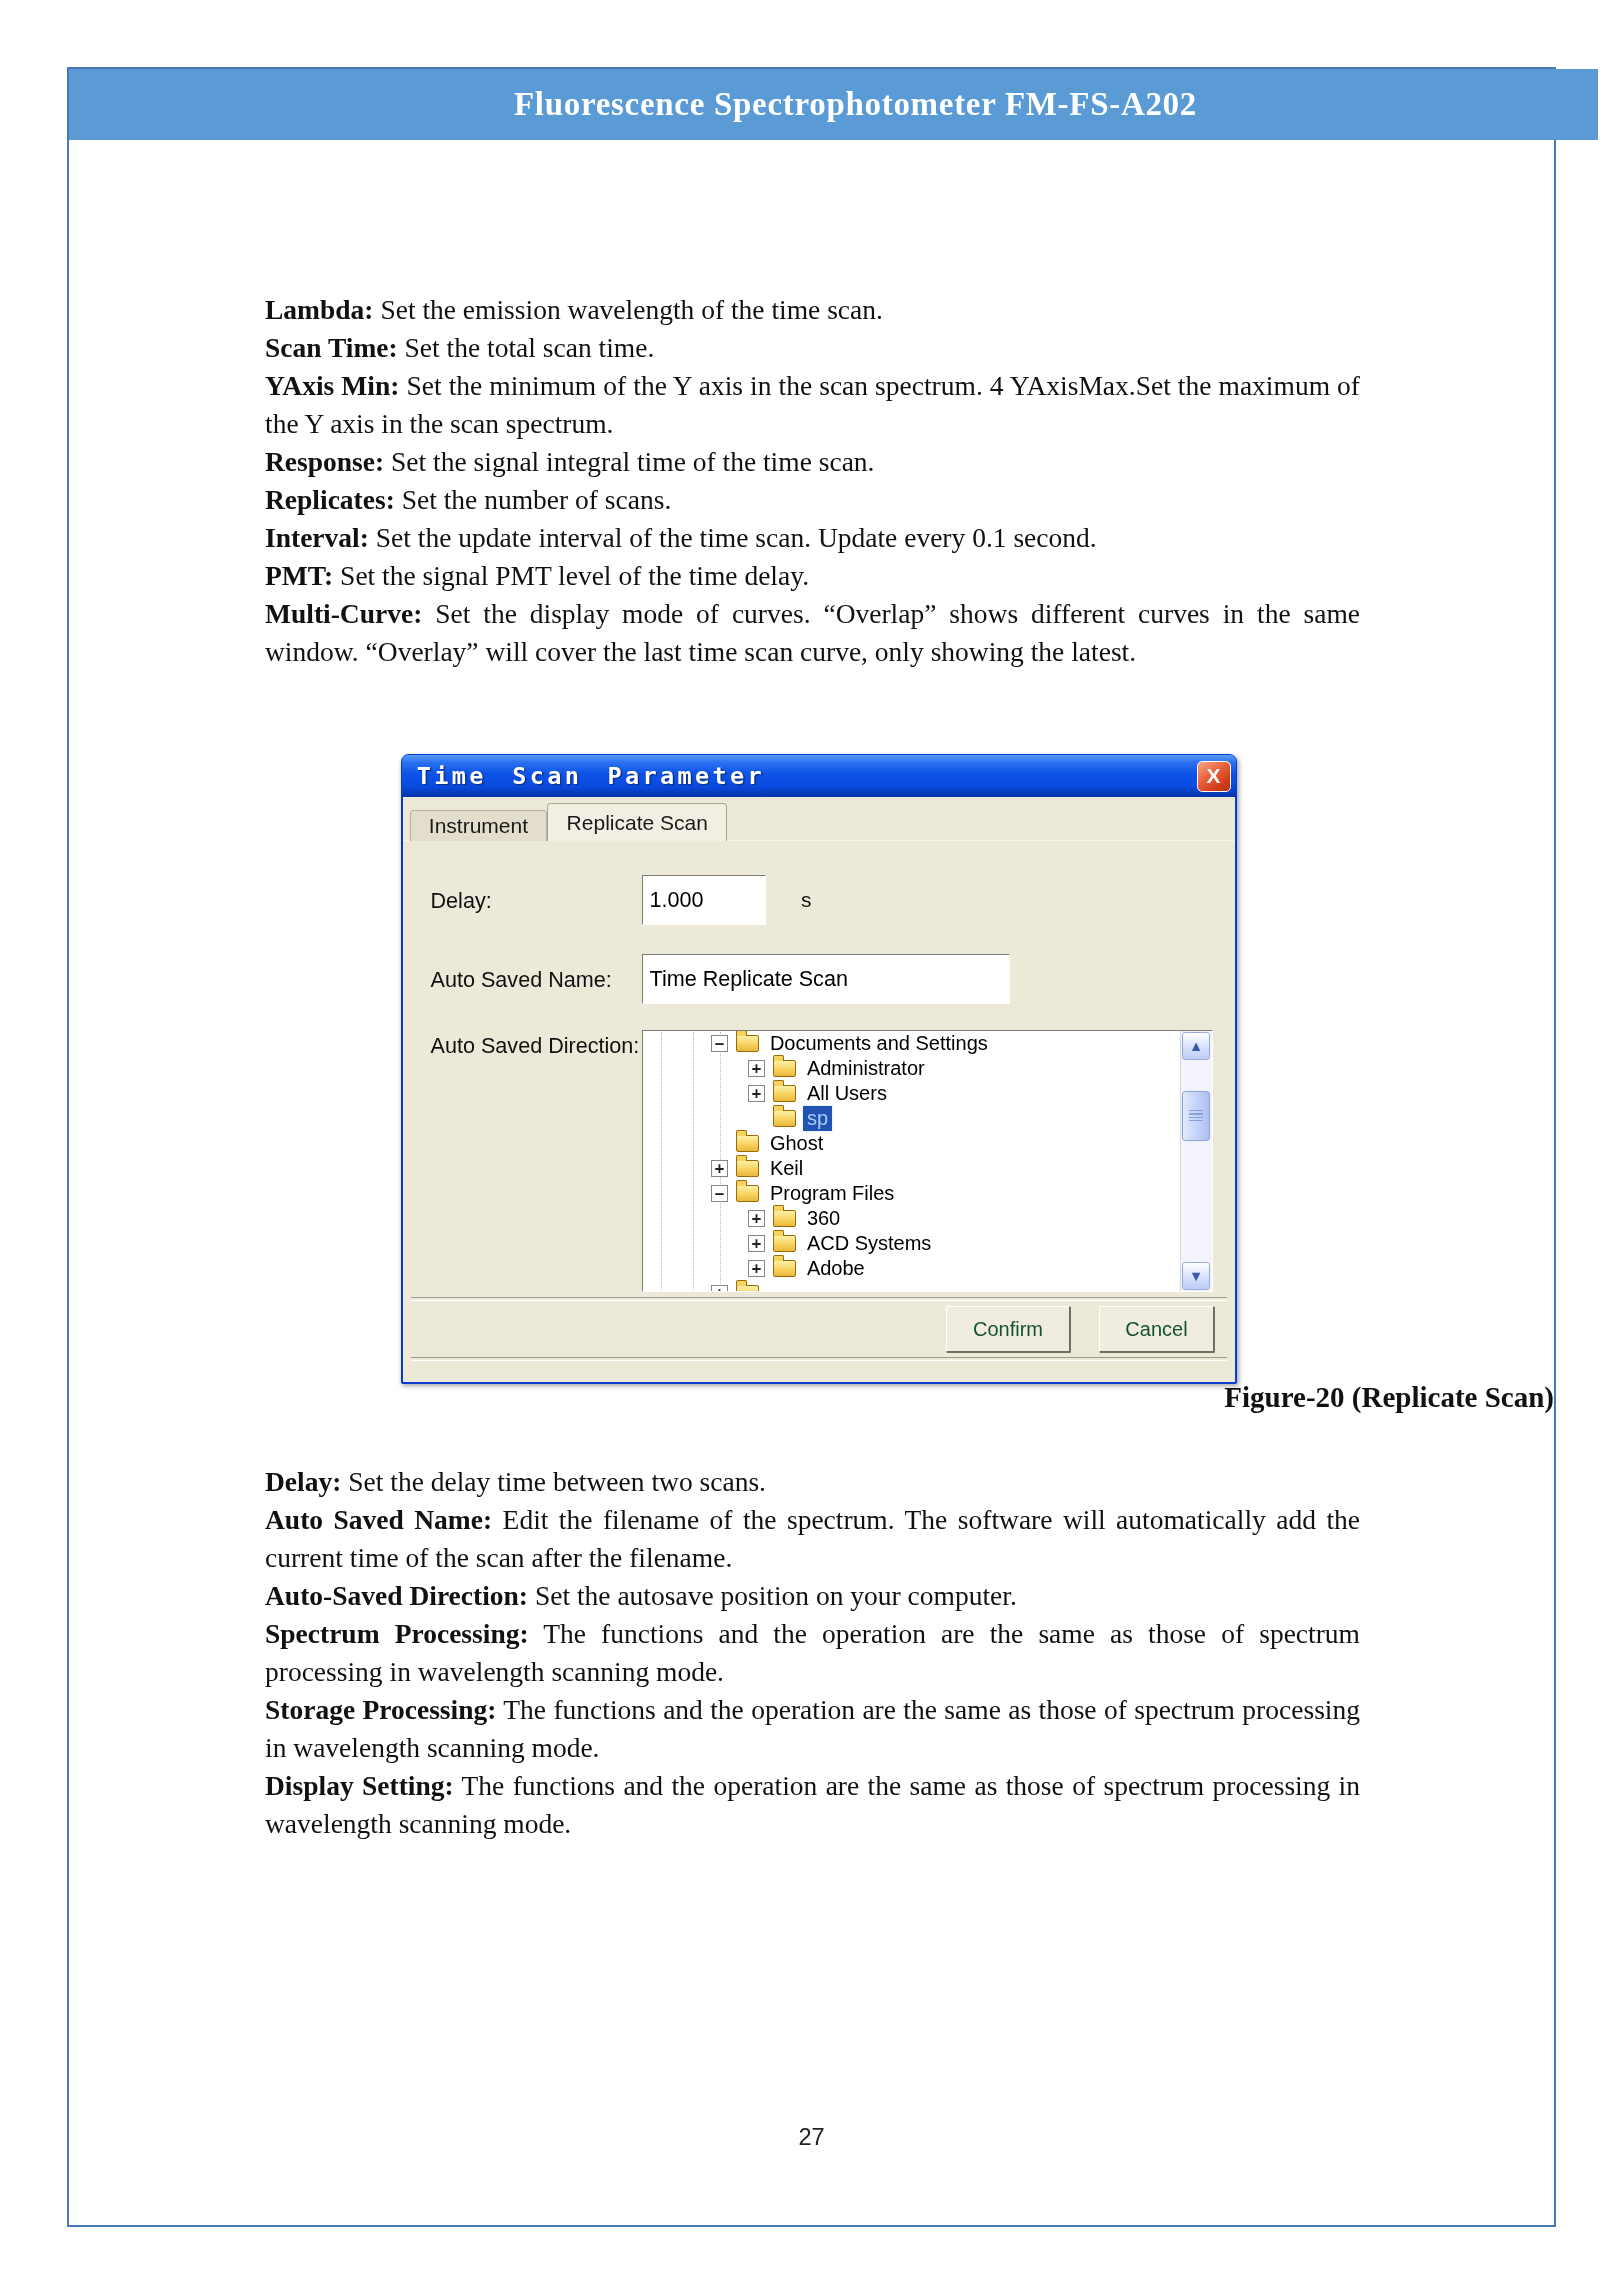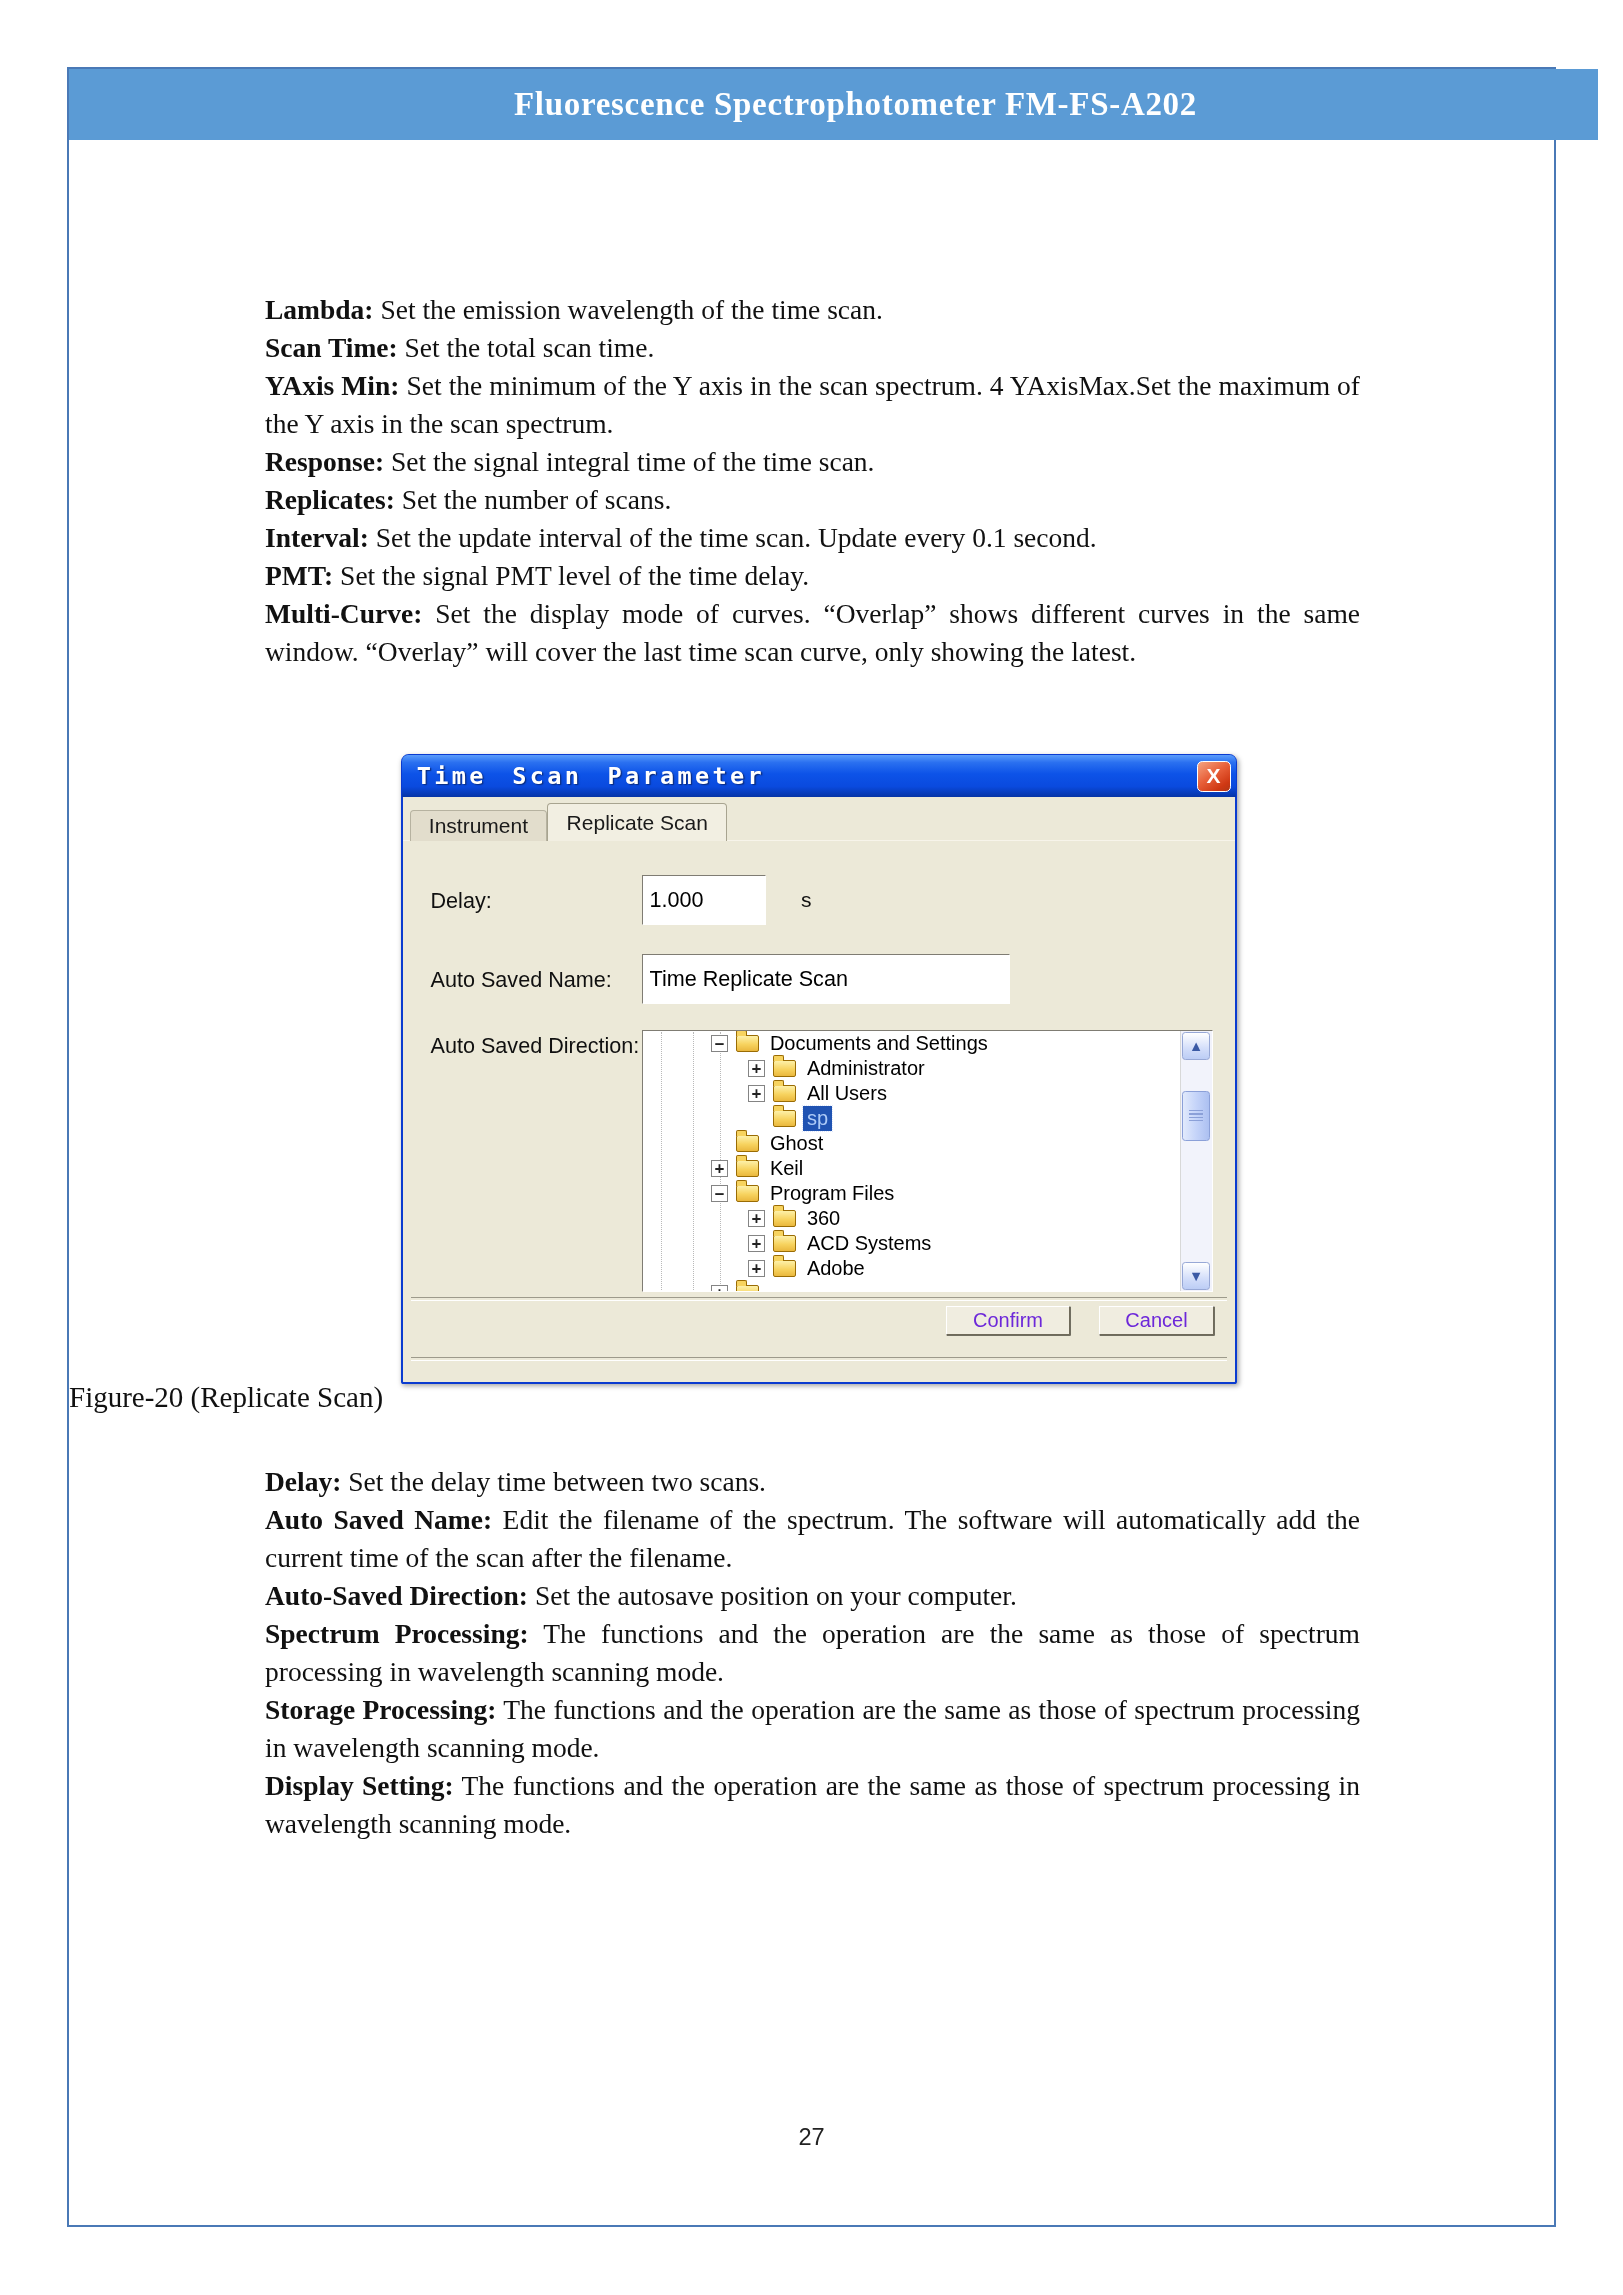--- a/index.html
+++ b/index.html
@@ -12,22 +12,22 @@
         display:flex;align-items:center;justify-content:center;padding-left:44px;}
   .header-title{color:#ffffff;font-weight:bold;font-size:33px;letter-spacing:0.7px;
         font-family:"Liberation Serif", serif;}
   
   .text-top{position:absolute;left:196px;right:194px;top:222px;
         font-size:27.5px;line-height:38px;text-align:justify;}
   .text-bottom{position:absolute;left:196px;right:194px;top:1394px;
         font-size:27.5px;line-height:38px;text-align:justify;}
   .para{margin:0;}
   .term{font-weight:bold;}
-  .figure-caption{position:absolute;left:0;top:1312px;width:100%;text-align:left;
-        font-size:29px;font-weight:normal;}
+  .figure-caption{position:absolute;left:0;top:1312px;width:100%;text-align:right;
+        font-size:29px;font-weight:bold;}
   .page-number{position:absolute;left:0;top:2055px;width:100%;text-align:center;
         font-size:23.6px;font-family:"Liberation Sans", sans-serif;color:#222;}
   
   .xp-dialog{position:absolute;left:332px;top:673px;width:836px;height:630px;
         box-sizing:border-box;border:2.6px solid #0a3bd0;border-radius:7.9px 7.9px 2.6px 2.6px;
         background:#ece9d8;font-family:"Liberation Sans", sans-serif;
         box-shadow:1.3px 2px 5.2px rgba(0,0,0,0.35);margin-top:12px;}
   .titlebar{position:absolute;left:-0.7px;top:-0.7px;right:-0.7px;height:42px;
         border-radius:5.9px 5.9px 0 0;
         background:linear-gradient(180deg,#5a9cfb 0%,#2a70f0 18%,#0d53e8 45%,#0a4ade 75%,#0534a6 100%);
@@ -94,23 +94,23 @@
   .sb-thumb{position:absolute;left:1.3px;top:60px;width:27.5px;height:50px;box-sizing:border-box;
         background:linear-gradient(90deg,#e2eafc 0%,#c5d4f9 50%,#acc0f1 100%);
         border:1.3px solid #8ba0d8;border-radius:3.3px;}
   .sb-thumb::after{content:"";position:absolute;left:5.9px;right:5.9px;top:18.3px;height:10.5px;
         background:repeating-linear-gradient(180deg,#8ba0d8 0px,#8ba0d8 1.3px,transparent 1.3px,transparent 3.3px);}
   
   .groove{position:absolute;left:7.9px;right:7.9px;height:2px;
         border-top:1.3px solid #9d9a8b;border-bottom:1.3px solid #ffffff;}
   .groove1{top:541px;} .groove2{top:601px;}
   .btn-row{position:absolute;left:0;top:550px;width:100%;height:42px;}
-  .xp-btn{position:absolute;height:29px;box-sizing:border-box;background:#f0ede0;
+  .xp-btn{position:absolute;height:46px;box-sizing:border-box;background:#f0ede0;
         border:1.3px solid;border-color:#ffffff #6f6a5a #6f6a5a #ffffff;
-        box-shadow:0.7px 0.7px 0 #3d3a30;font-size:20px;color:#6d28d9;
+        box-shadow:0.7px 0.7px 0 #3d3a30;font-size:20px;color:#14532d;
         font-family:"Liberation Sans", sans-serif;display:flex;align-items:center;justify-content:center;}
   .btn-confirm{left:543px;width:124px;}
   .btn-cancel{left:696px;width:115px;}
 </style>
 </head>
 <body>
 
 <div class="page">
   <div class="content-box">
 

